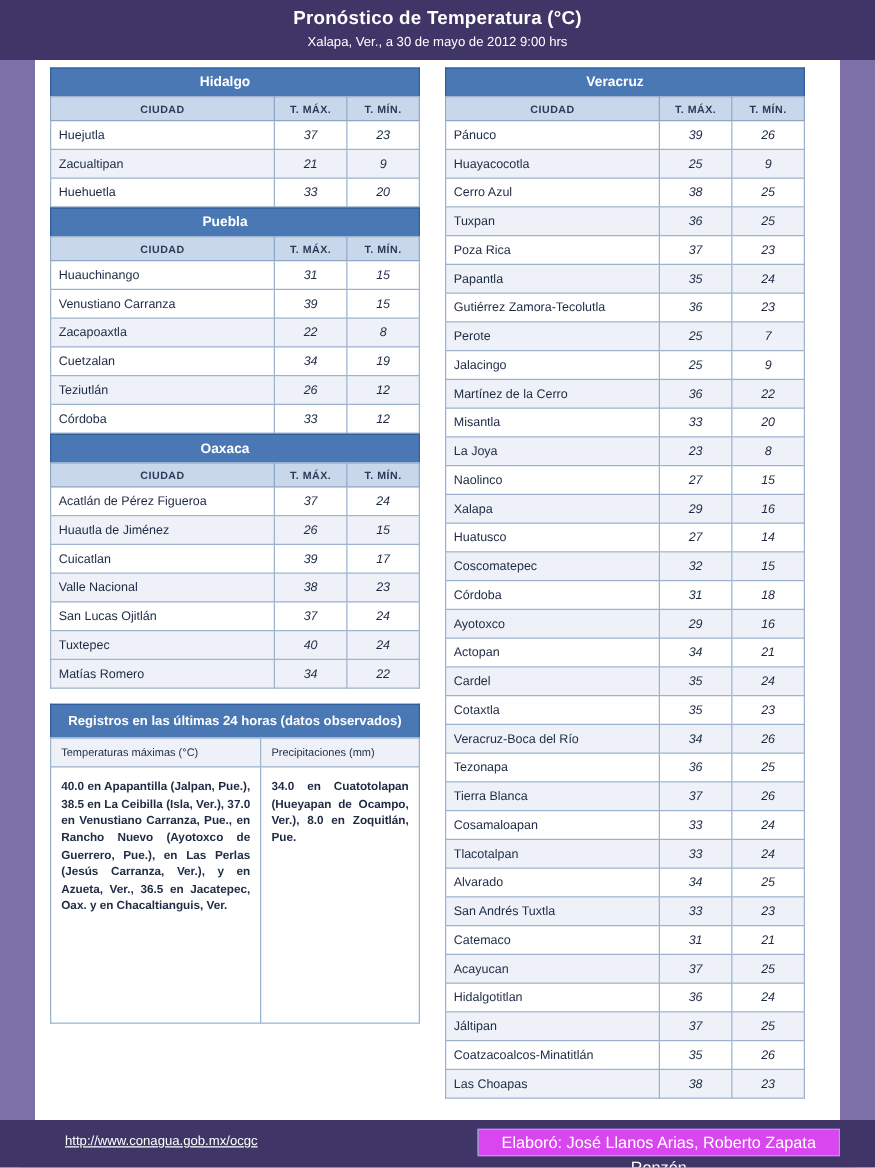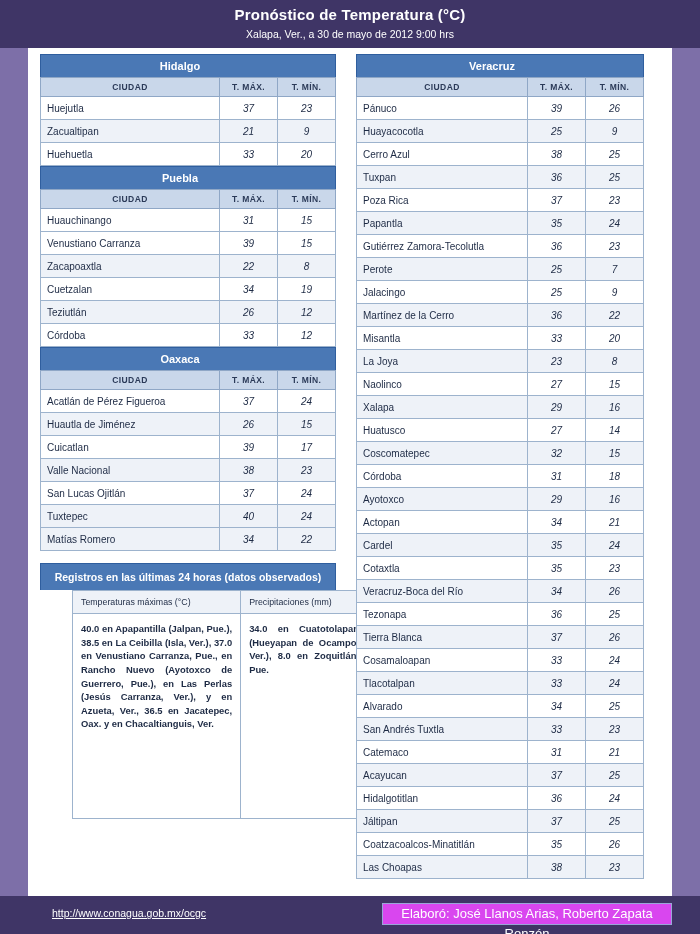--- a/index.html
+++ b/index.html
@@ -123,21 +123,20 @@
     font-size:10.5px;
     font-weight:bold;
     text-align:center;
     padding:7px 0;
     border:1px solid #2f5e9e;
     border-bottom:none;
   }
   table.obs-t {
     width:100%;
     border-collapse:collapse;
-    margin-left:32px;
   }
   table.obs-t th {
     background:#eef2f8;
     border:1px solid #9db3cd;
     font-size:8.8px;
     font-weight:normal;
     color:#1d2a44;
     text-align:left;
     padding:6px 8px;
   }

